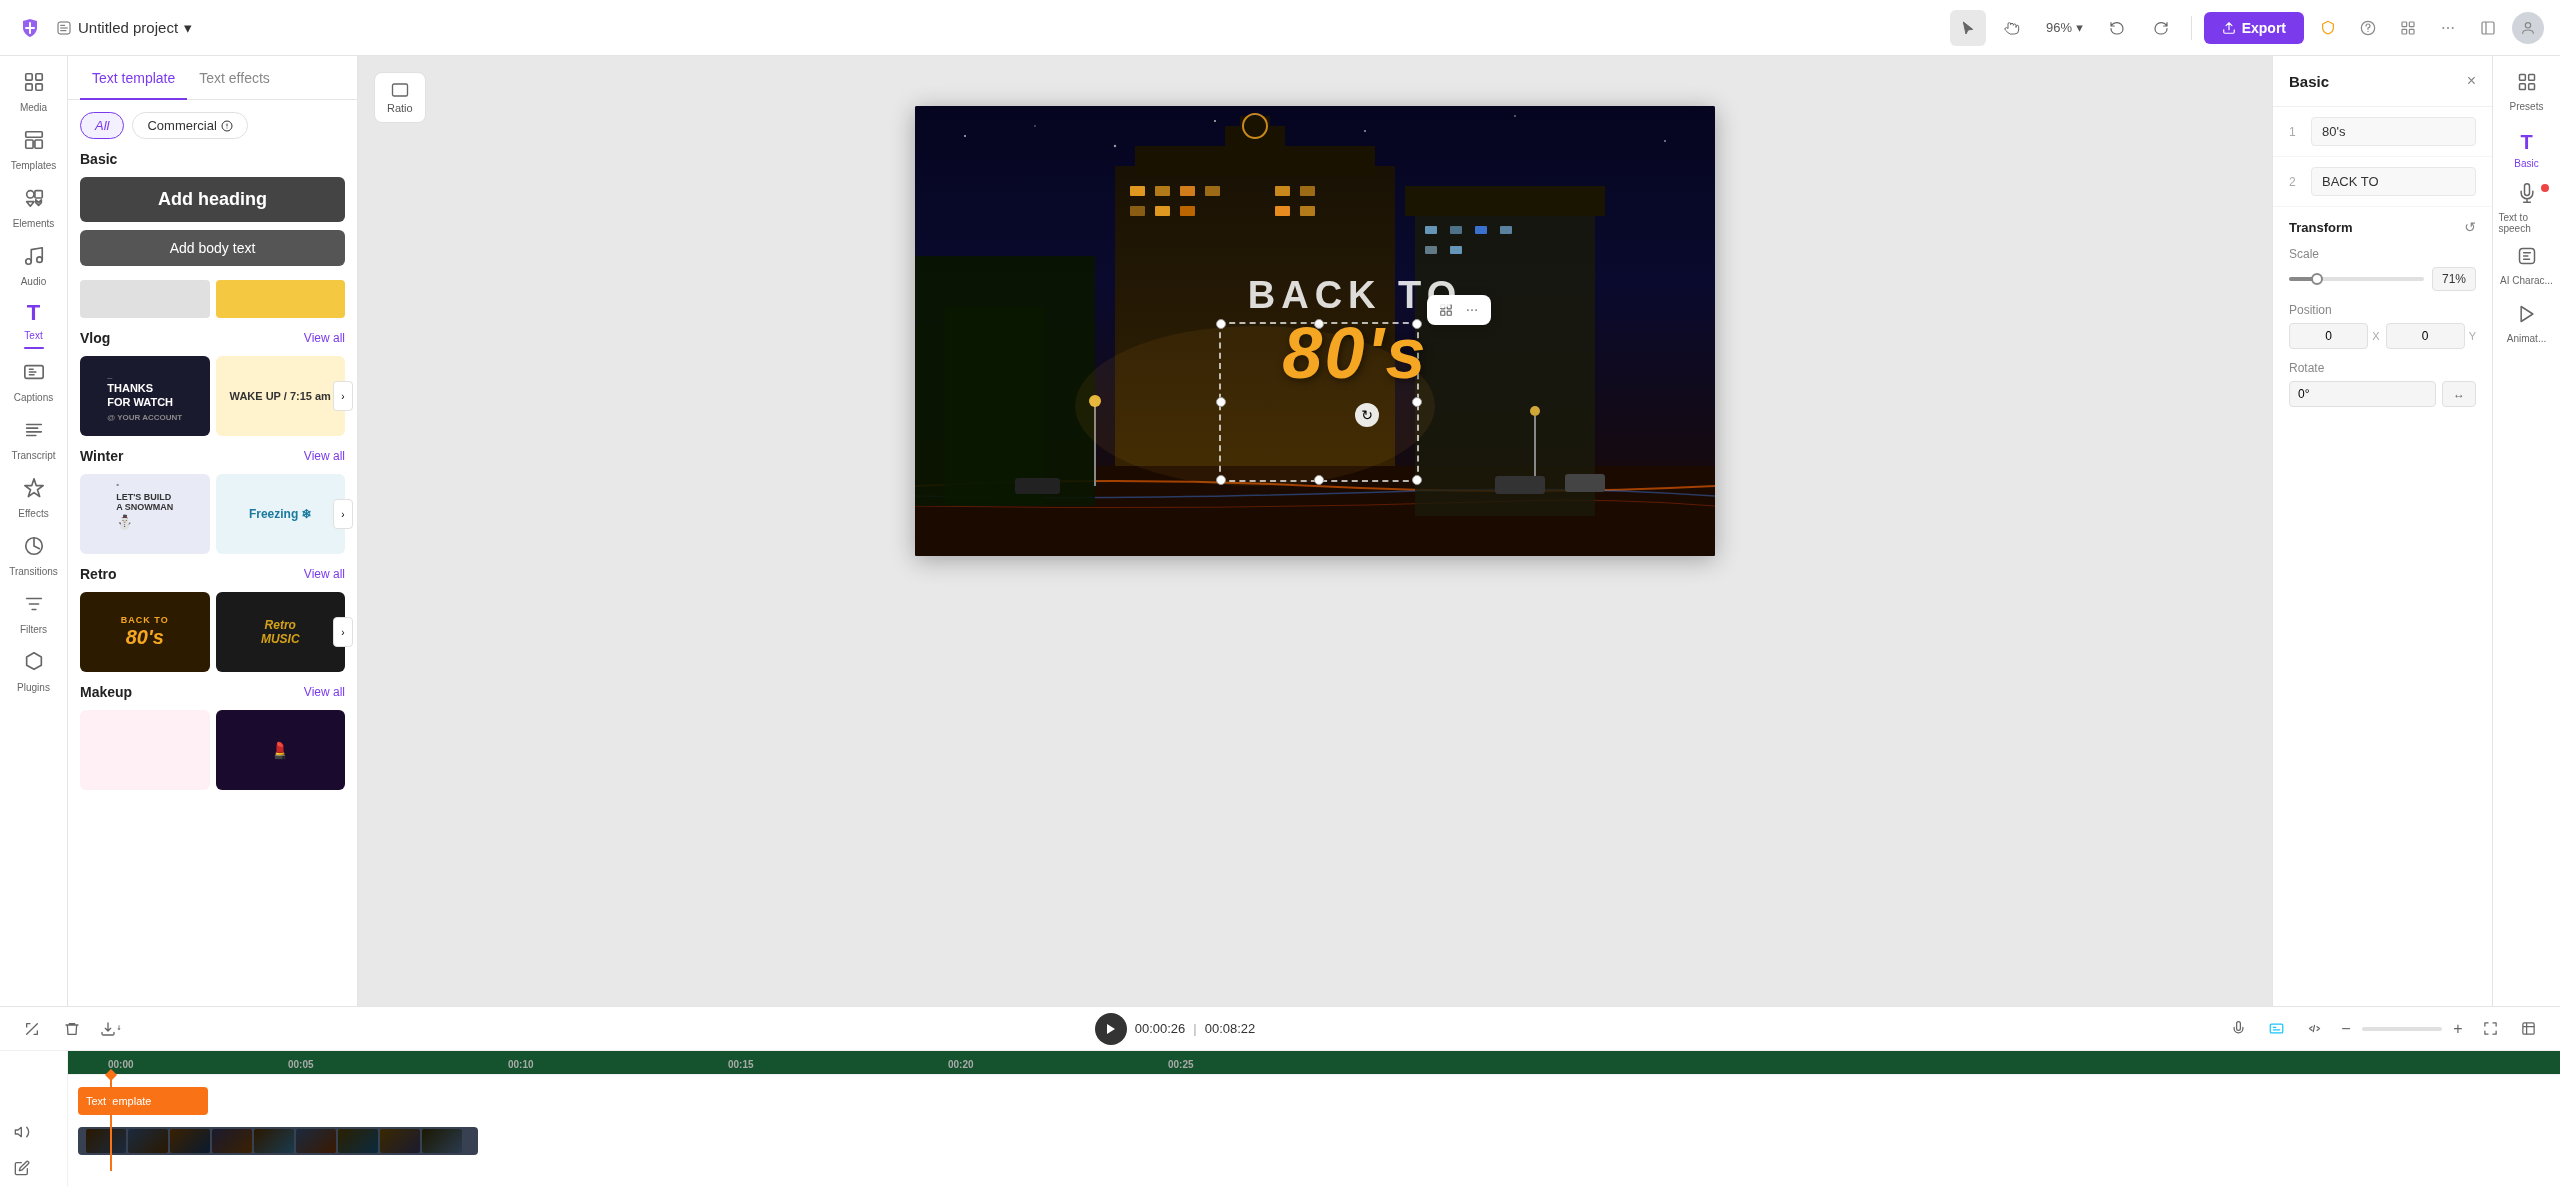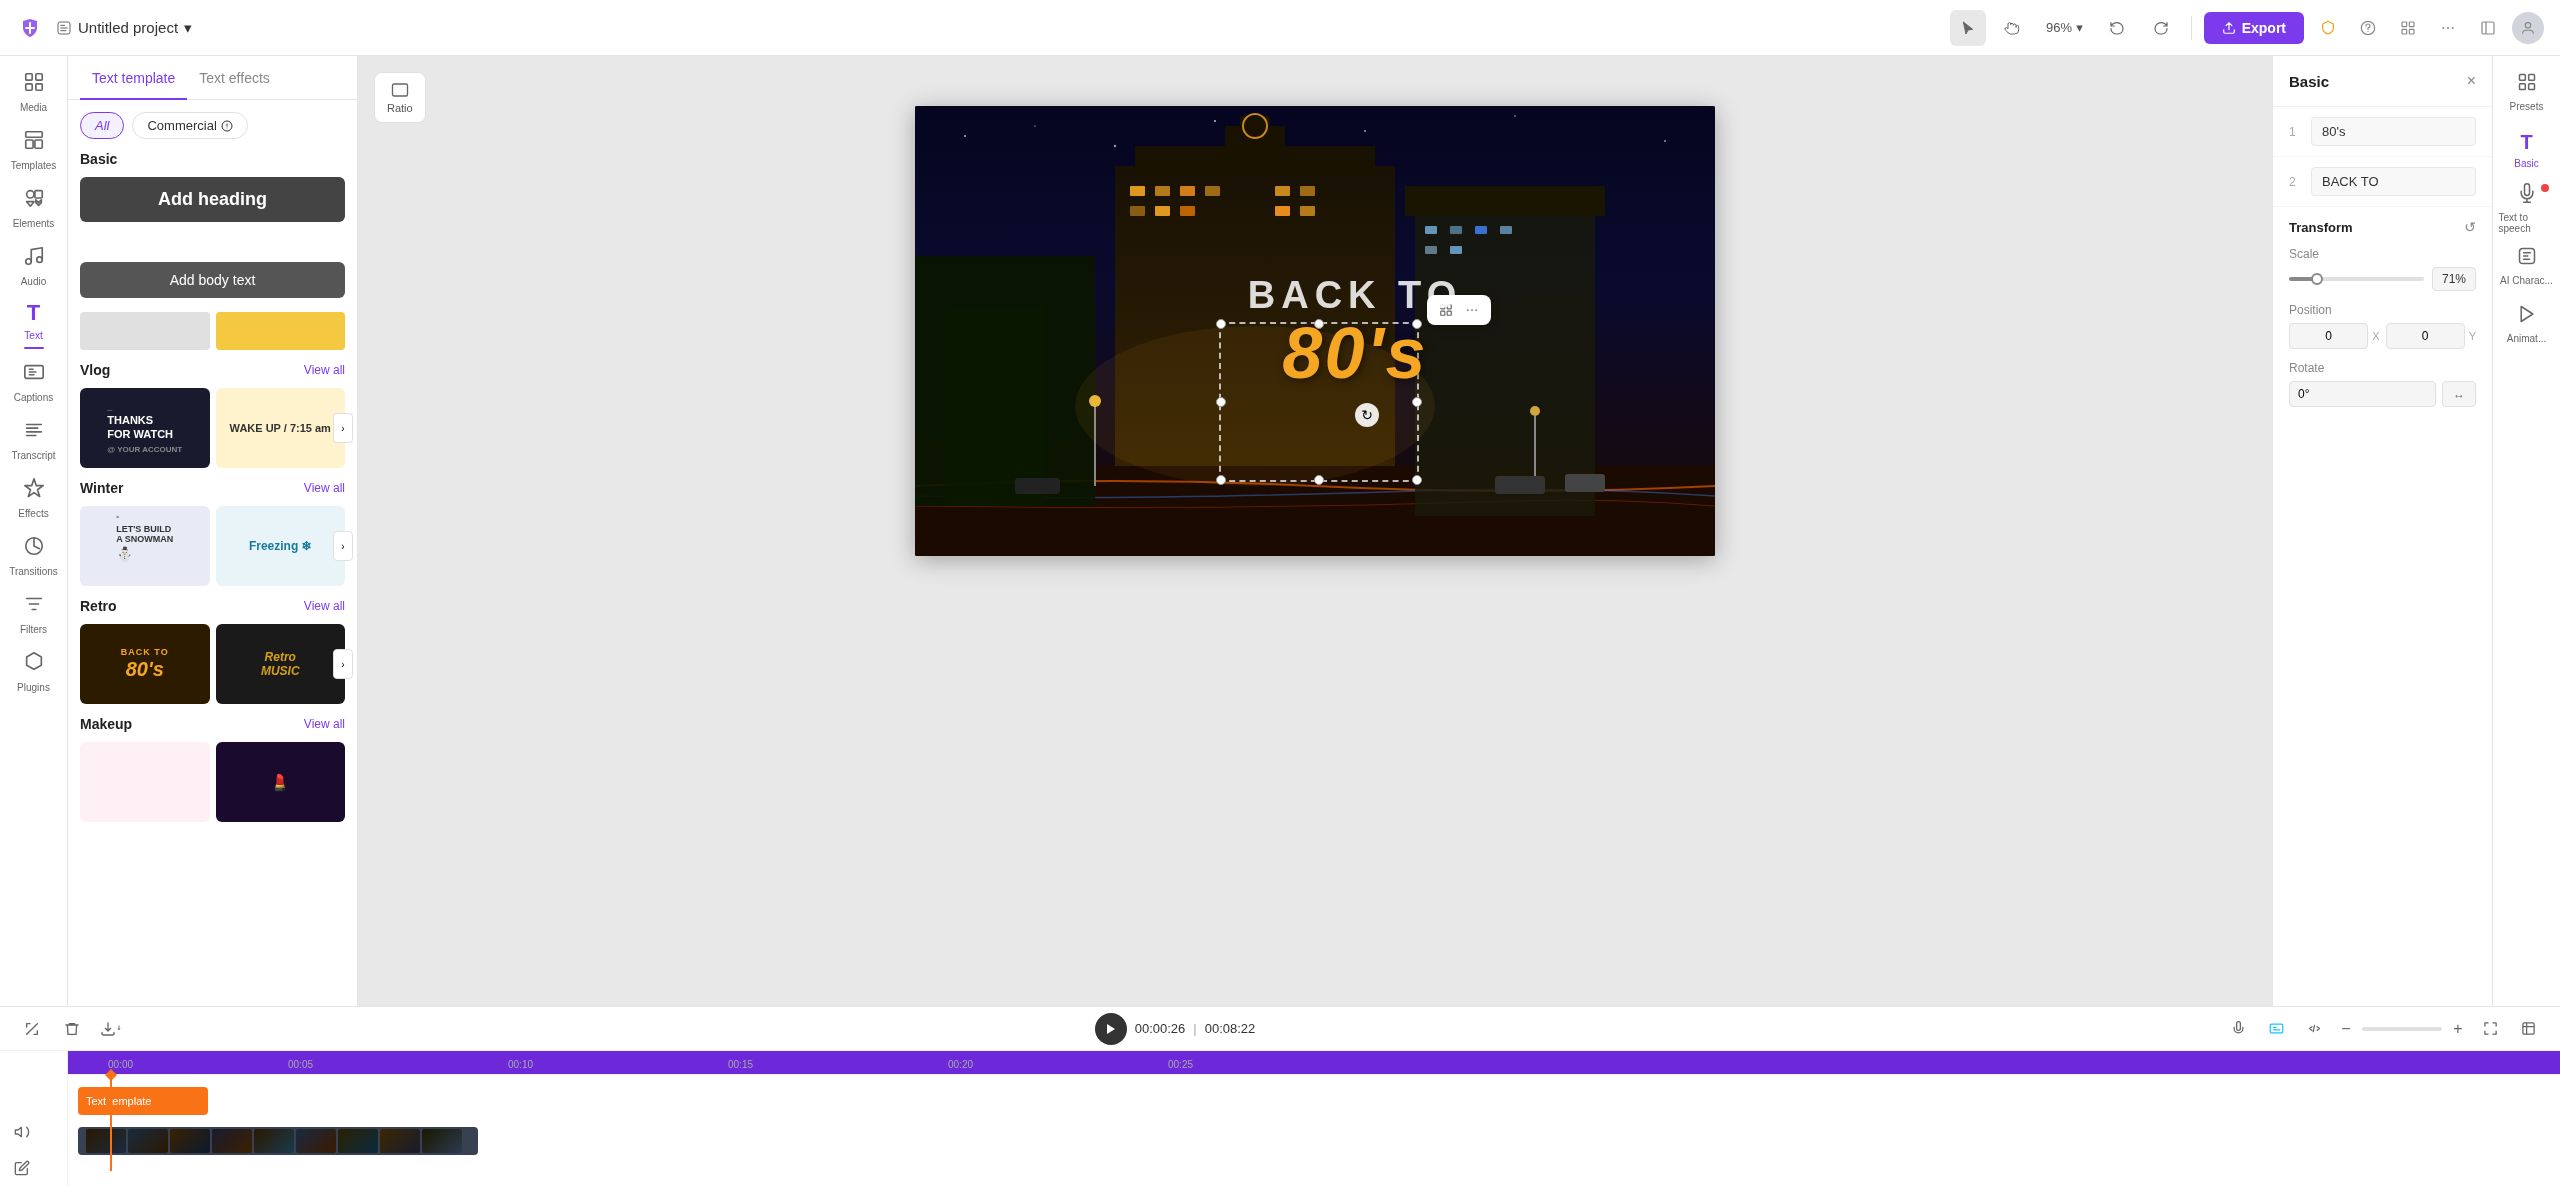--- a/index.html
+++ b/index.html
@@ -223,21 +223,20 @@
     .add-body-btn {
       width: 100%;
       padding: 10px;
       background: #555;
       color: #fff;
       border: none;
       border-radius: 6px;
       font-size: 14px;
       cursor: pointer;
       margin-bottom: 14px;
-      margin-top: 32px;
     }
     .template-grid {
       display: grid;
       grid-template-columns: 1fr 1fr;
       gap: 6px;
       margin-bottom: 12px;
       position: relative;
     }
     .template-card {
       height: 80px;
@@ -686,26 +685,27 @@
       padding: 4px 8px;
       gap: 8px;
     }
     .timeline-tracks {
       flex: 1;
       position: relative;
       overflow: hidden;
     }
     .timeline-ruler {
       height: 24px;
-      background: #6d28d9;
+      background: #14532d;
       border-bottom: 1px solid #f0f0f0;
       display: flex;
       align-items: flex-end;
       padding: 0 0 4px 0;
       position: relative;
+      font-weight: bold;
     }
     .ruler-mark {
       position: absolute;
       font-size: 10px;
       color: #aaa;
       bottom: 4px;
     }
     .timeline-track-area {
       padding: 8px 0;
       position: relative;

